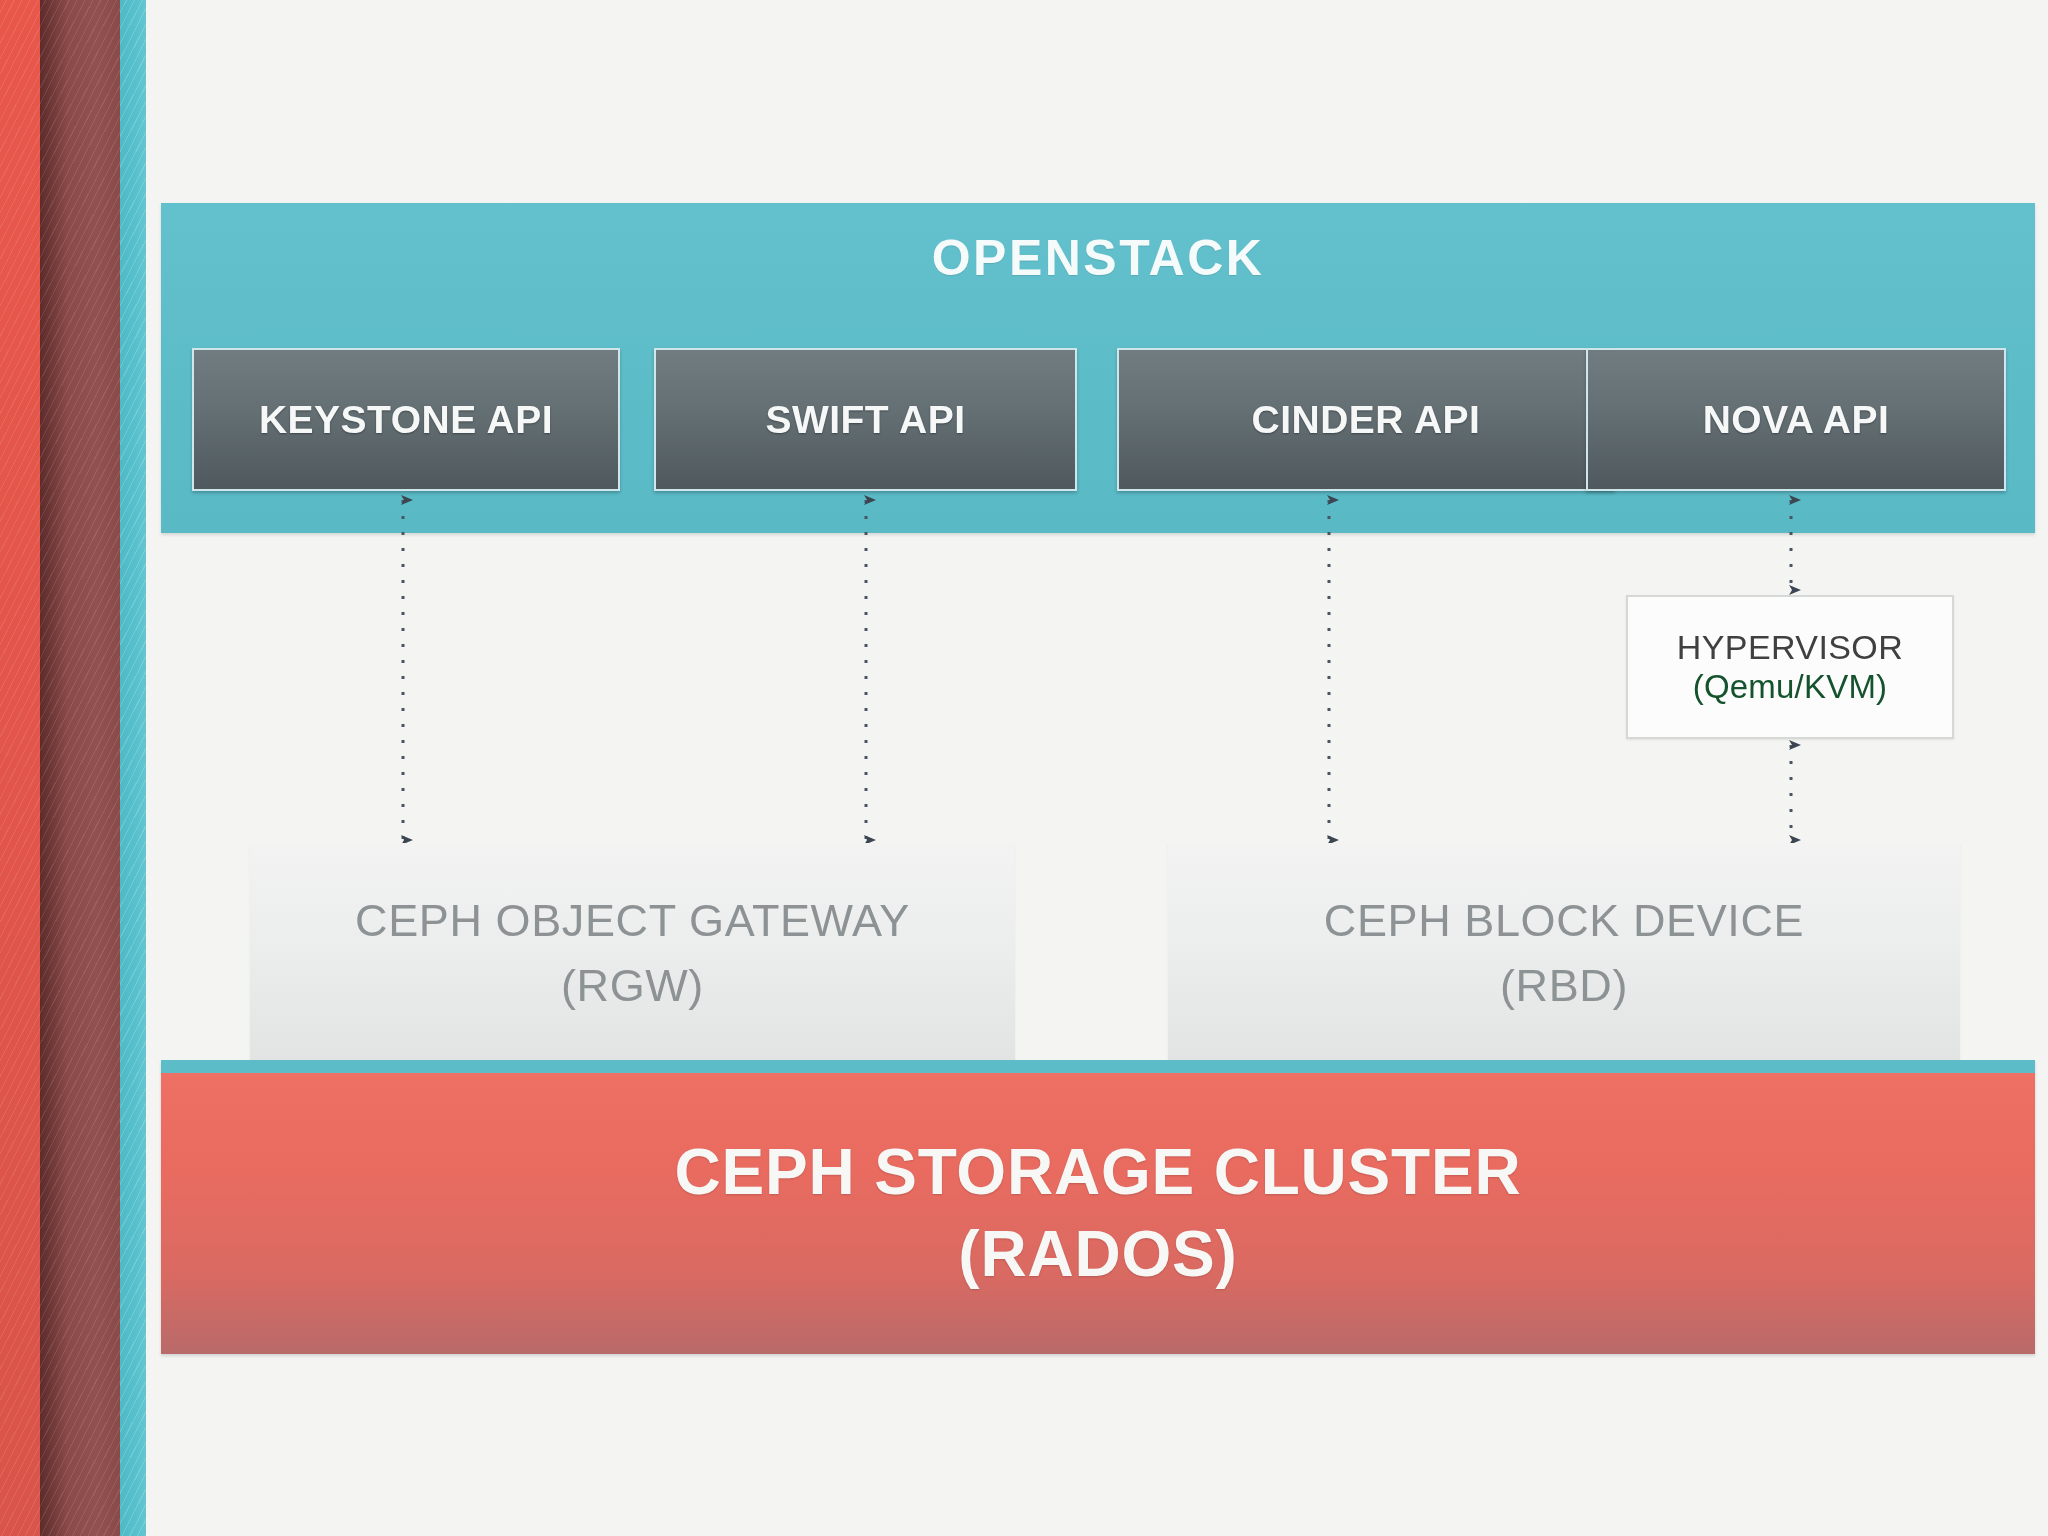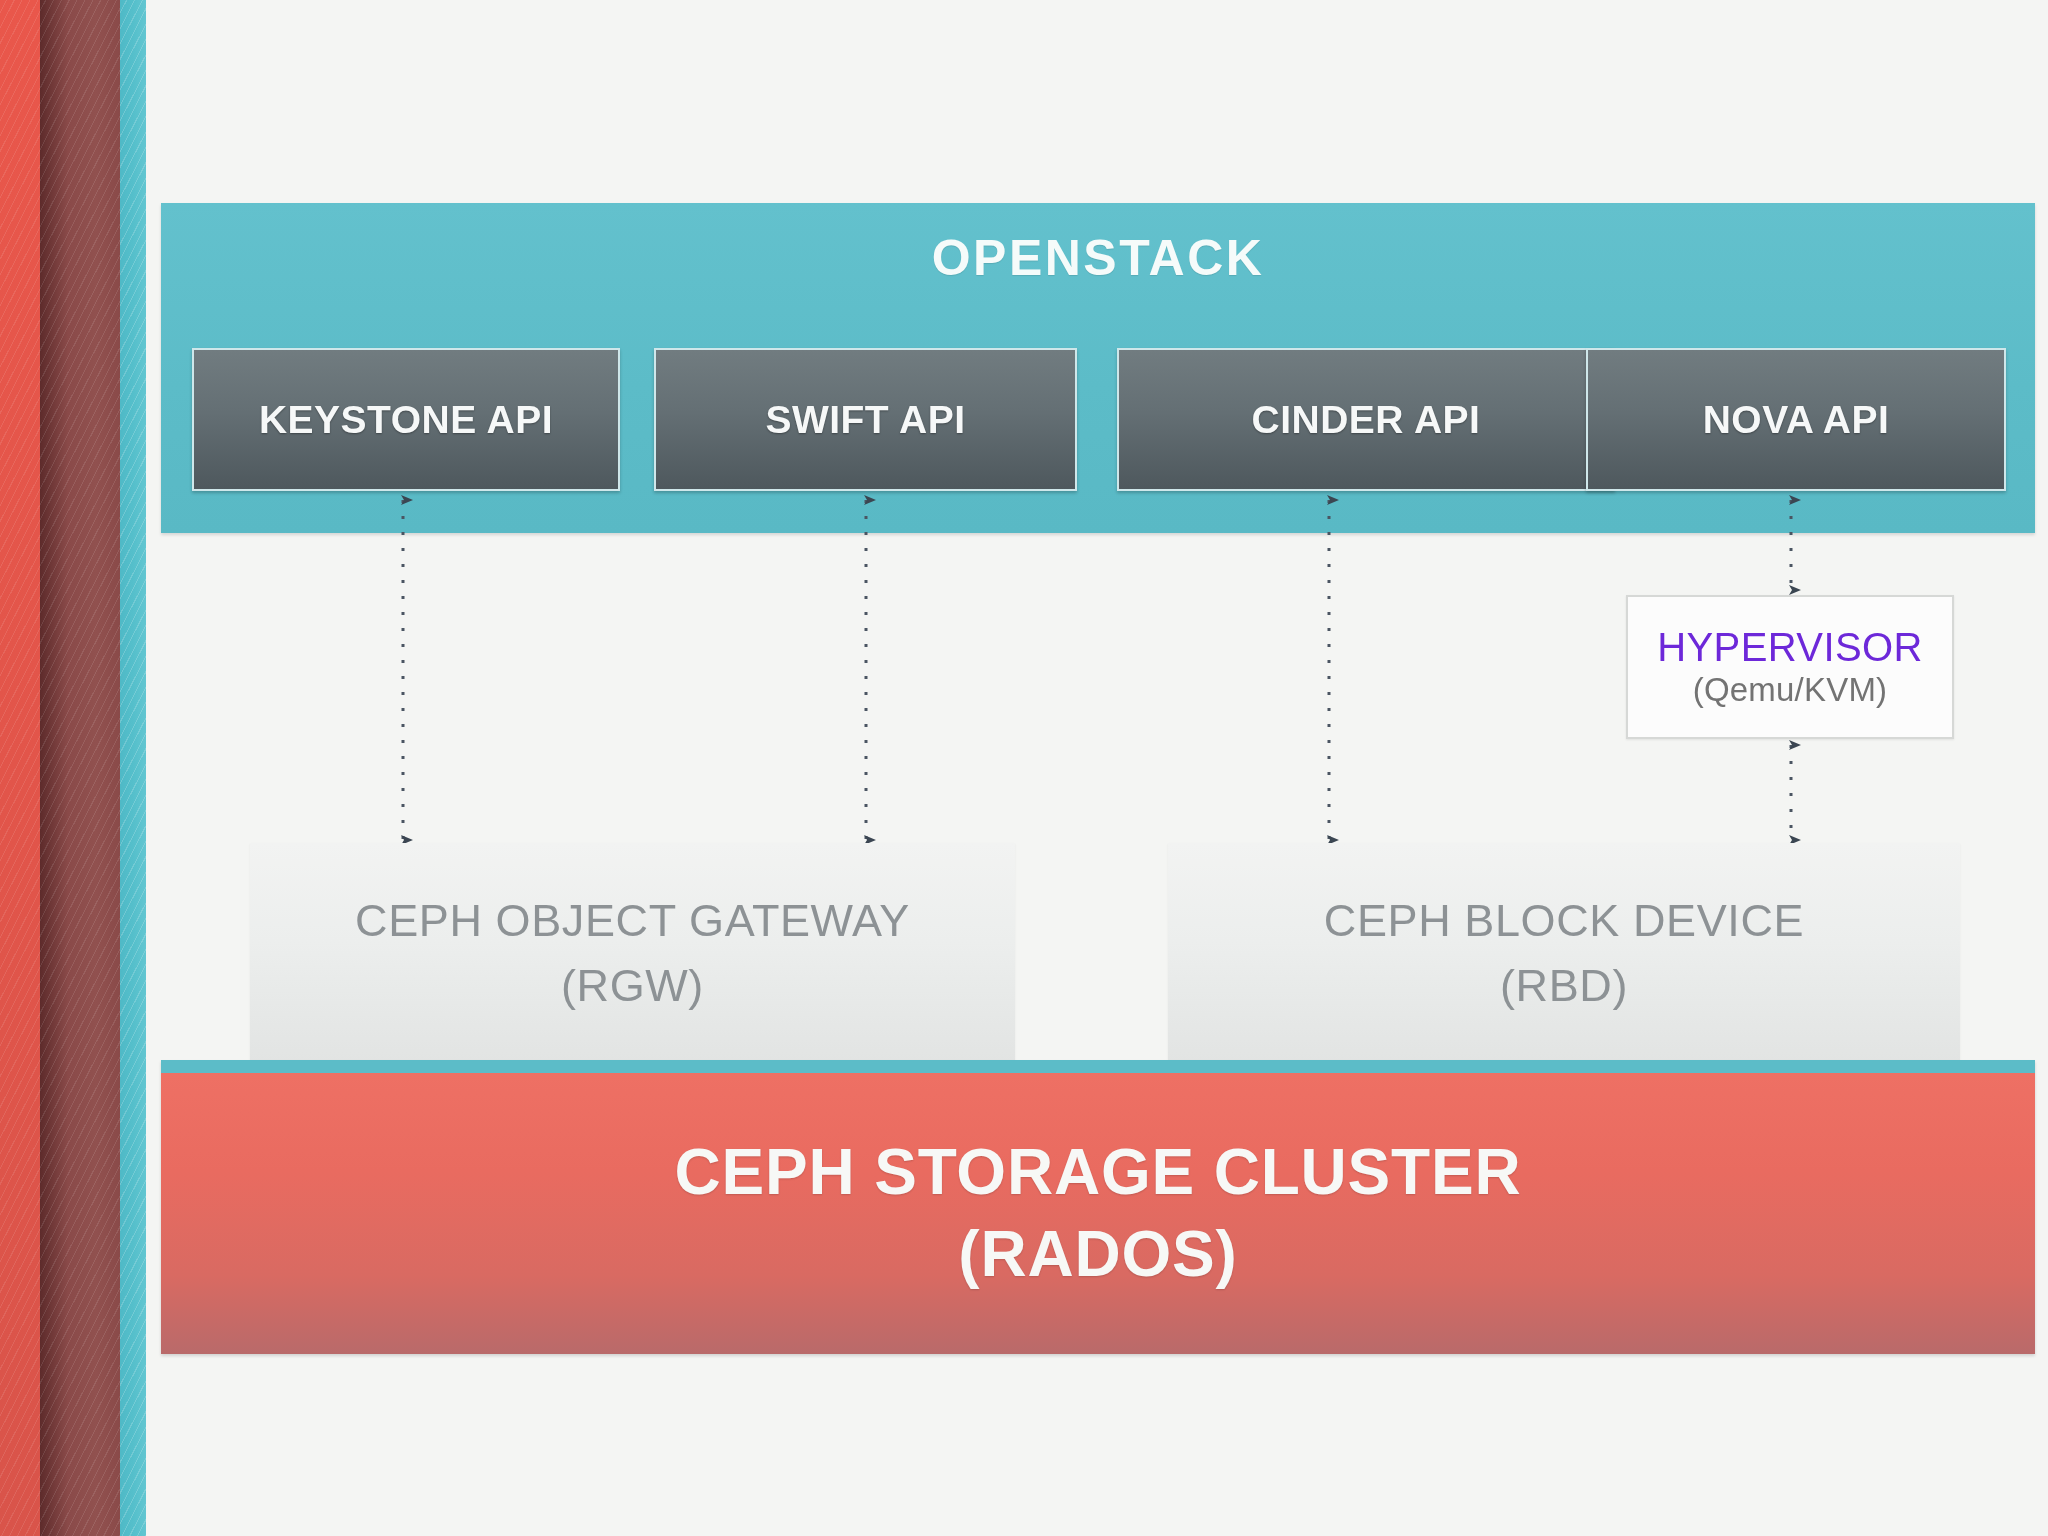--- a/index.html
+++ b/index.html
@@ -131,27 +131,27 @@
     background: #fcfcfc;
     border: 2px solid #d6d8d6;
     box-sizing: border-box;
     display: flex;
     flex-direction: column;
     align-items: center;
     justify-content: center;
     box-shadow: 0 1px 2px rgba(0,0,0,0.08);
   }
   .hyp-line1 {
-    color: #6d28d9;
-    font-size: 40px;
+    color: #404040;
+    font-size: 34px;
     letter-spacing: 0.4px;
     line-height: 1.15;
   }
   .hyp-line2 {
-    color: #737373;
+    color: #14532d;
     font-size: 33px;
     letter-spacing: 0.2px;
     line-height: 1.2;
   }
 
   
   .ceph-box {
     position: absolute;
     top: 843px;
     height: 220px;

